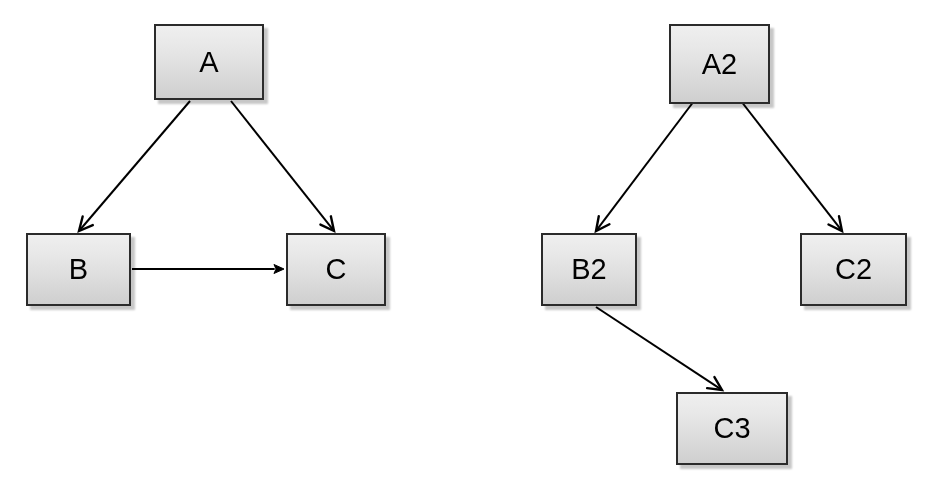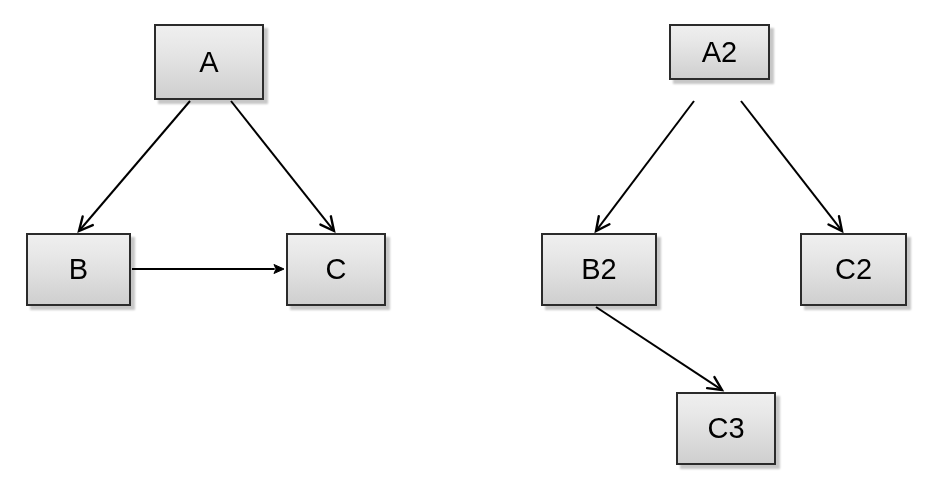--- a/index.html
+++ b/index.html
@@ -84,27 +84,27 @@
   <div id="node-layer">
       <div class="node" style="left: 154px; top: 24px; width: 110px; height: 76px; border-color: rgb(43, 43, 43);">
         <span class="node-label" style="color: rgb(0, 0, 0);">A</span>
       </div>
       <div class="node" style="left: 26px; top: 233px; width: 105px; height: 73px; border-color: rgb(43, 43, 43);">
         <span class="node-label" style="color: rgb(0, 0, 0);">B</span>
       </div>
       <div class="node" style="left: 286px; top: 233px; width: 100px; height: 73px; border-color: rgb(43, 43, 43);">
         <span class="node-label" style="color: rgb(0, 0, 0);">C</span>
       </div>
-      <div class="node" style="left: 669px; top: 24px; width: 101px; height: 56px; border-color: rgb(43, 43, 43);">
+      <div class="node" style="left: 669px; top: 24px; width: 101px; height: 80px; border-color: rgb(43, 43, 43);">
         <span class="node-label" style="color: rgb(0, 0, 0);">A2</span>
       </div>
-      <div class="node" style="left: 541px; top: 233px; width: 116px; height: 73px; border-color: rgb(43, 43, 43);">
+      <div class="node" style="left: 541px; top: 233px; width: 96px; height: 73px; border-color: rgb(43, 43, 43);">
         <span class="node-label" style="color: rgb(0, 0, 0);">B2</span>
       </div>
       <div class="node" style="left: 800px; top: 233px; width: 107px; height: 73px; border-color: rgb(43, 43, 43);">
         <span class="node-label" style="color: rgb(0, 0, 0);">C2</span>
       </div>
-      <div class="node" style="left: 676px; top: 392px; width: 100px; height: 73px; border-color: rgb(43, 43, 43);">
+      <div class="node" style="left: 676px; top: 392px; width: 112px; height: 73px; border-color: rgb(43, 43, 43);">
         <span class="node-label" style="color: rgb(0, 0, 0);">C3</span>
       </div>
     </div>
 
 </div>
 
 </body></html>

